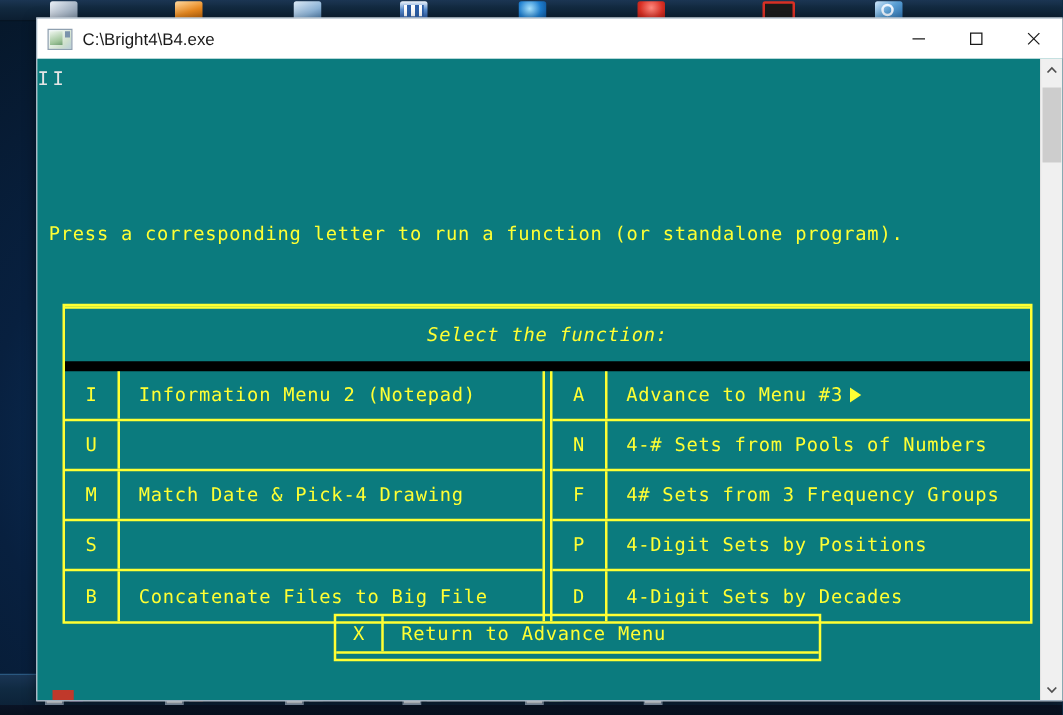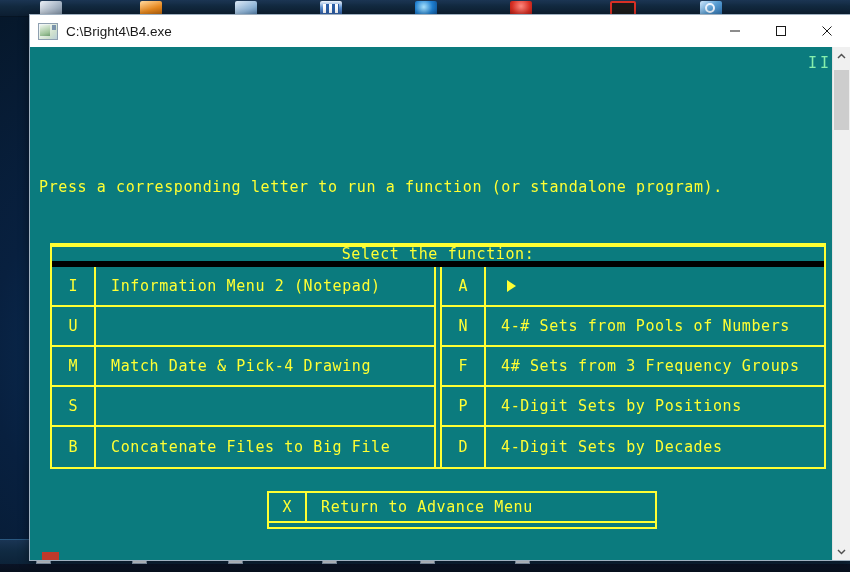--- a/index.html
+++ b/index.html
@@ -179,24 +179,24 @@
     color: #ffff33;
     font-family: "DejaVu Sans Mono", "Liberation Mono", monospace;
     font-size: 15px;
     overflow: hidden;
   }
 
   .con-title {
     position: absolute;
     left: 0; right: 0;
     top: 7px;
-    text-align: right;
+    text-align: left;
     letter-spacing: 3px;
     font-size: 15px;
-    color: #86efac;
+    color: #e5e5e5;
   }
   .con-line {
     position: absolute;
     left: 9px;
     white-space: pre;
     color: #ffff33;
     font-size: 15px;
     letter-spacing: 0.6px;
   }
   .con-line-1 { top: 90px; }
@@ -209,30 +209,31 @@
     top: 196px;
     width: 776px;
     border: 2px solid #ffff33;
     box-sizing: border-box;
   }
   .menu-frame-inner {
     border-top: 2px solid #ffff33;
     padding: 0;
   }
   .menu-header {
-    height: 20px;
+    height: 50px;
     display: flex;
     align-items: center;
     justify-content: center;
     color: #ffff33;
     font-family: "DejaVu Sans Mono", "Liberation Mono", monospace;
     font-size: 15px;
     letter-spacing: 0.6px;
-    border-bottom: 6px solid #000000;
-    box-sizing: border-box;
+    border-bottom: 8px solid #000000;
+    box-sizing: border-box;
+    font-style: italic;
   }
   .menu-cols {
     display: flex;
   }
   .menu-col {
     flex: 1 1 0;
     box-sizing: border-box;
   }
   .menu-col.left { border-right: 2px solid #ffff33; }
   .menu-col.right { border-left: 2px solid #ffff33; margin-left: 4px; }
@@ -468,21 +469,21 @@
                 </div>
                 <div class="menu-row">
                   <div class="menu-key">B</div>
                   <div class="menu-label">Concatenate Files to Big File</div>
                 </div>
               </div>
 
               <div class="menu-col right">
                 <div class="menu-row">
                   <div class="menu-key">A</div>
-                  <div class="menu-label"><span class="arrow-glyph"></span></div>
+                  <div class="menu-label"><span>Advance to Menu #3</span><span class="arrow-glyph"></span></div>
                 </div>
                 <div class="menu-row">
                   <div class="menu-key">N</div>
                   <div class="menu-label">4-# Sets from Pools of Numbers</div>
                 </div>
                 <div class="menu-row">
                   <div class="menu-key">F</div>
                   <div class="menu-label">4# Sets from 3 Frequency Groups</div>
                 </div>
                 <div class="menu-row">

